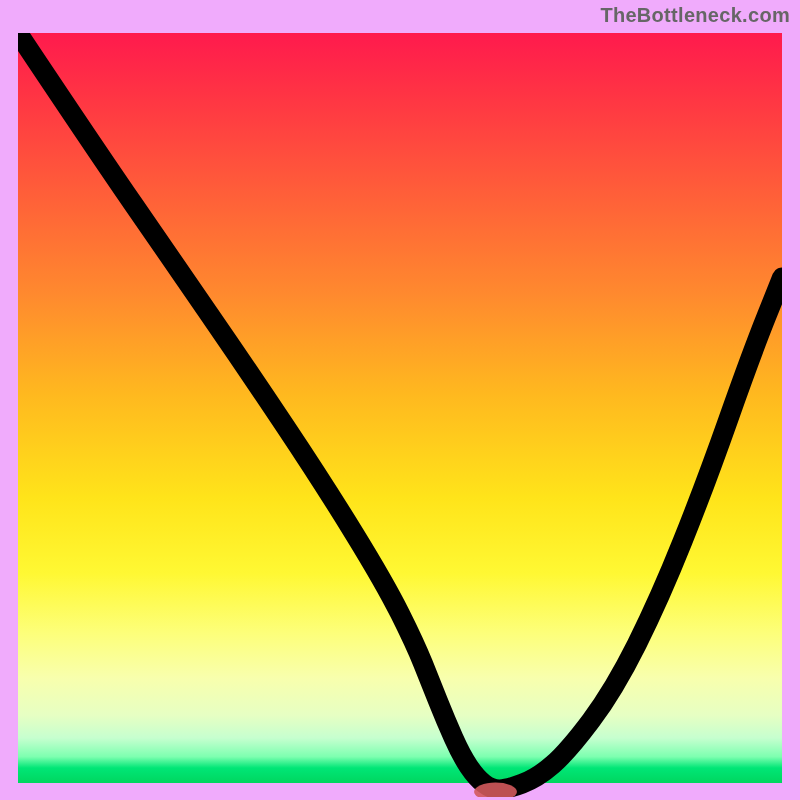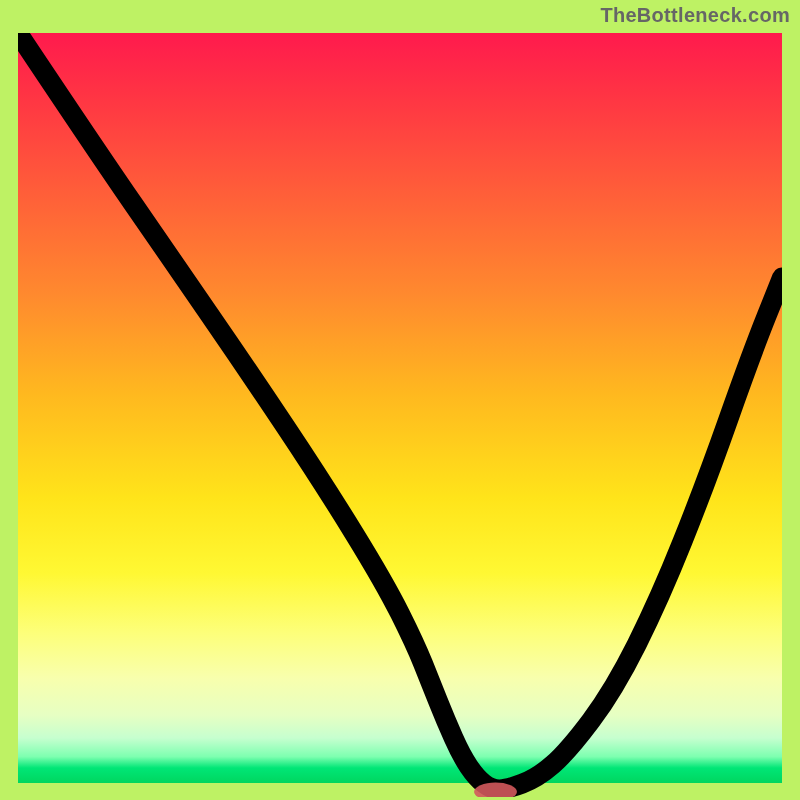--- a/index.html
+++ b/index.html
@@ -8,21 +8,21 @@
     width: 800px;
     height: 800px;
     background: #000;
     font-family: Arial, Helvetica, sans-serif;
     overflow: hidden;
   }
   .outer {
     position: relative;
     width: 800px;
     height: 800px;
-    background: #bef264;
+    background: #f0abfc;
   }
   .attrib {
     position: absolute;
     top: 4px;
     right: 10px;
     color: #666666;
     font-size: 20px;
     font-weight: 600;
     letter-spacing: 0.3px;
     z-index: 20;

